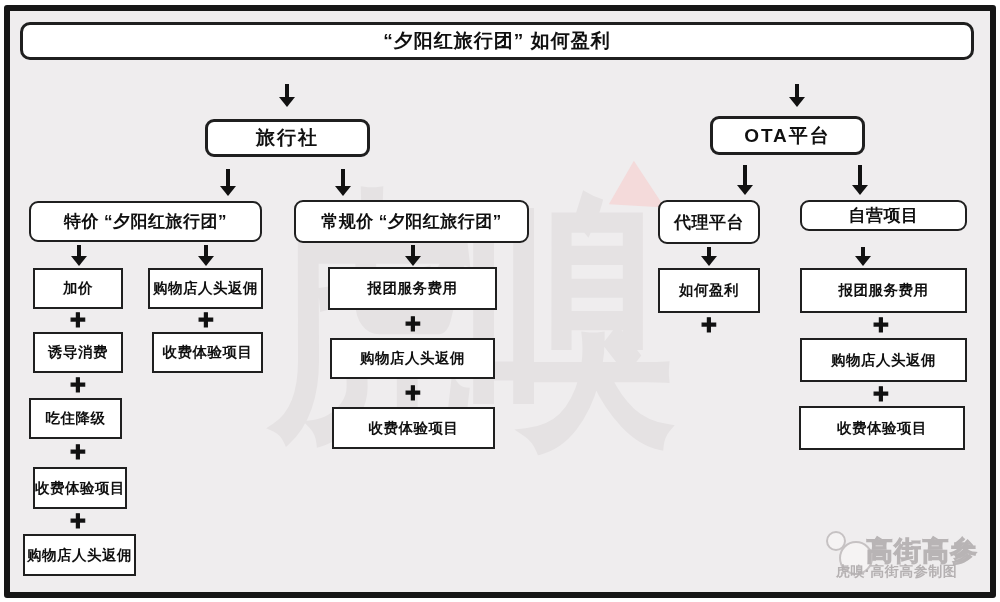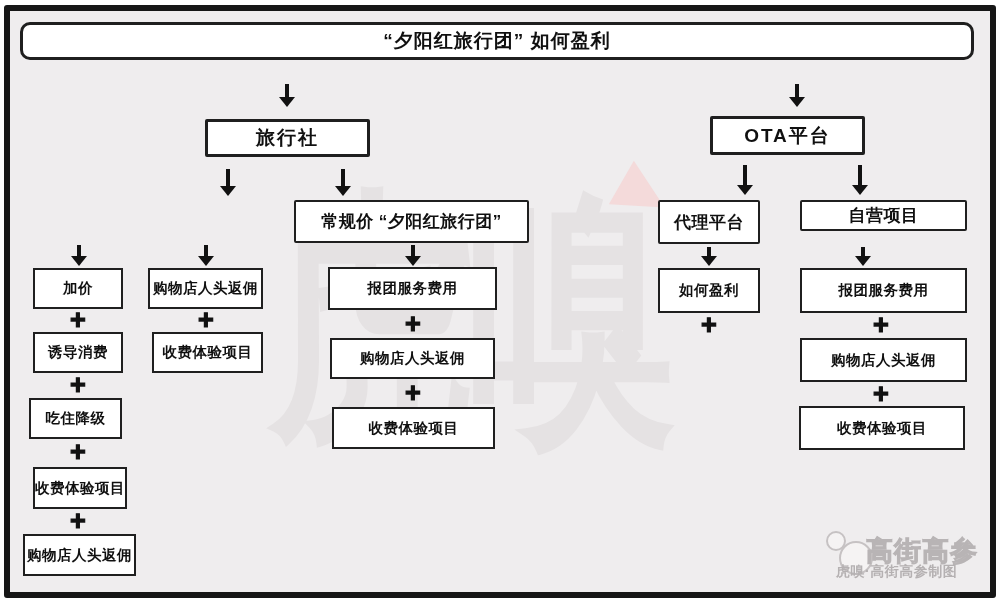--- a/index.html
+++ b/index.html
@@ -22,21 +22,21 @@
   .mascot { position:absolute; border:2.5px solid #c6c2c3; border-radius:50%;
             background:#f5f3f3; z-index:1; }
   .brand { position:absolute; left:866px; top:533px; z-index:1;
            font-size:27px; font-weight:bold; color:#d9d5d6;
            -webkit-text-stroke:1px #b8b4b5; letter-spacing:1px; white-space:nowrap; }
   .caption { position:absolute; left:836px; top:563px; z-index:1;
              font-size:14px; font-weight:bold; color:#b5b1b2; letter-spacing:0.5px; white-space:nowrap; }
 
   
   .node { position:absolute; z-index:2; background:#ffffff; border:2.2px solid #1f1f1f;
-          border-radius:2px; display:flex; align-items:center; justify-content:center;
+          border-radius:9px; display:flex; align-items:center; justify-content:center;
           font-weight:bold; color:#101010; white-space:nowrap; }
   .title-node { border-width:3px; border-radius:10px; font-size:19px; letter-spacing:1px; }
   .lv1 { border-width:3px; font-size:19px; letter-spacing:2px; }
   .lv2 { border-width:2.5px; font-size:17px; letter-spacing:0.5px; }
   .leaf { font-size:14.5px; border-radius:0; letter-spacing:0.5px; }
 
   
   .arrow { position:absolute; z-index:2; width:16px; display:flex; flex-direction:column; align-items:center; }
   .arrow .stem { width:3.5px; flex:1 1 auto; background:#111111; }
   .arrow .head { width:0; height:0; border-left:8px solid transparent;
@@ -79,20 +79,21 @@
     </div>
   <div class="arrow" style="left:737px;top:165px;height:30px">
       <i class="stem"></i>
       <i class="head"></i>
     </div>
   <div class="arrow" style="left:852px;top:165px;height:30px">
       <i class="stem"></i>
       <i class="head"></i>
     </div>
 
+  <div class="node lv2" style="left:29px;top:201px;width:233px;height:41px">特价 “夕阳红旅行团”</div>
   <div class="node lv2" style="left:294px;top:200px;width:235px;height:43px">常规价 “夕阳红旅行团”</div>
   <div class="node lv2" style="left:658px;top:200px;width:102px;height:44px">代理平台</div>
   <div class="node lv2" style="left:800px;top:200px;width:167px;height:31px">自营项目</div>
 
   <div class="arrow" style="left:71px;top:245px;height:21px">
       <i class="stem"></i>
       <i class="head"></i>
     </div>
   <div class="arrow" style="left:198px;top:245px;height:21px">
       <i class="stem"></i>

